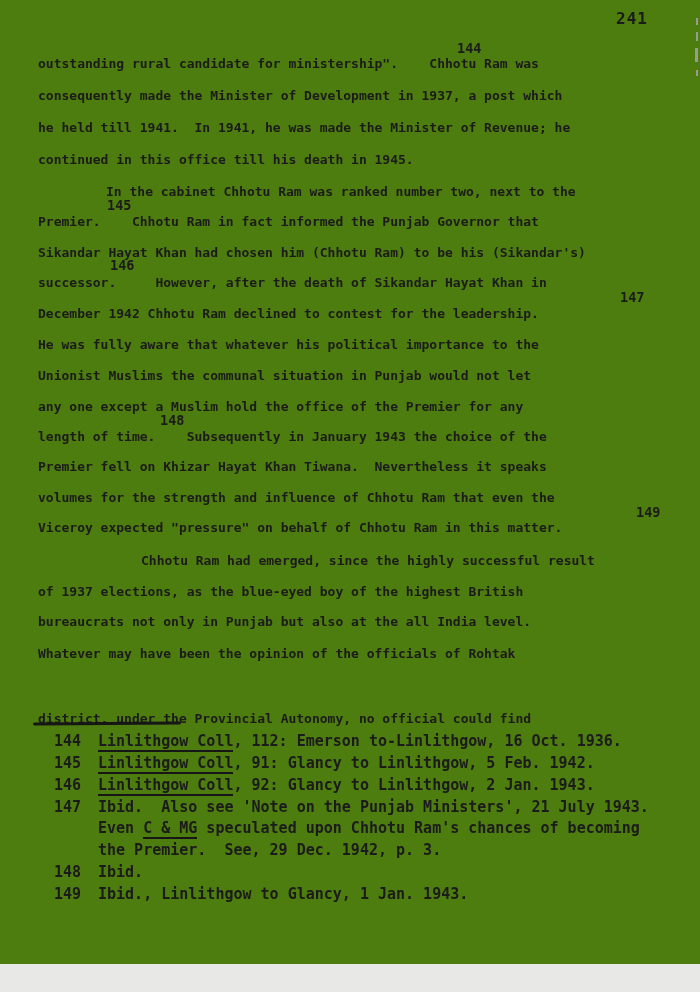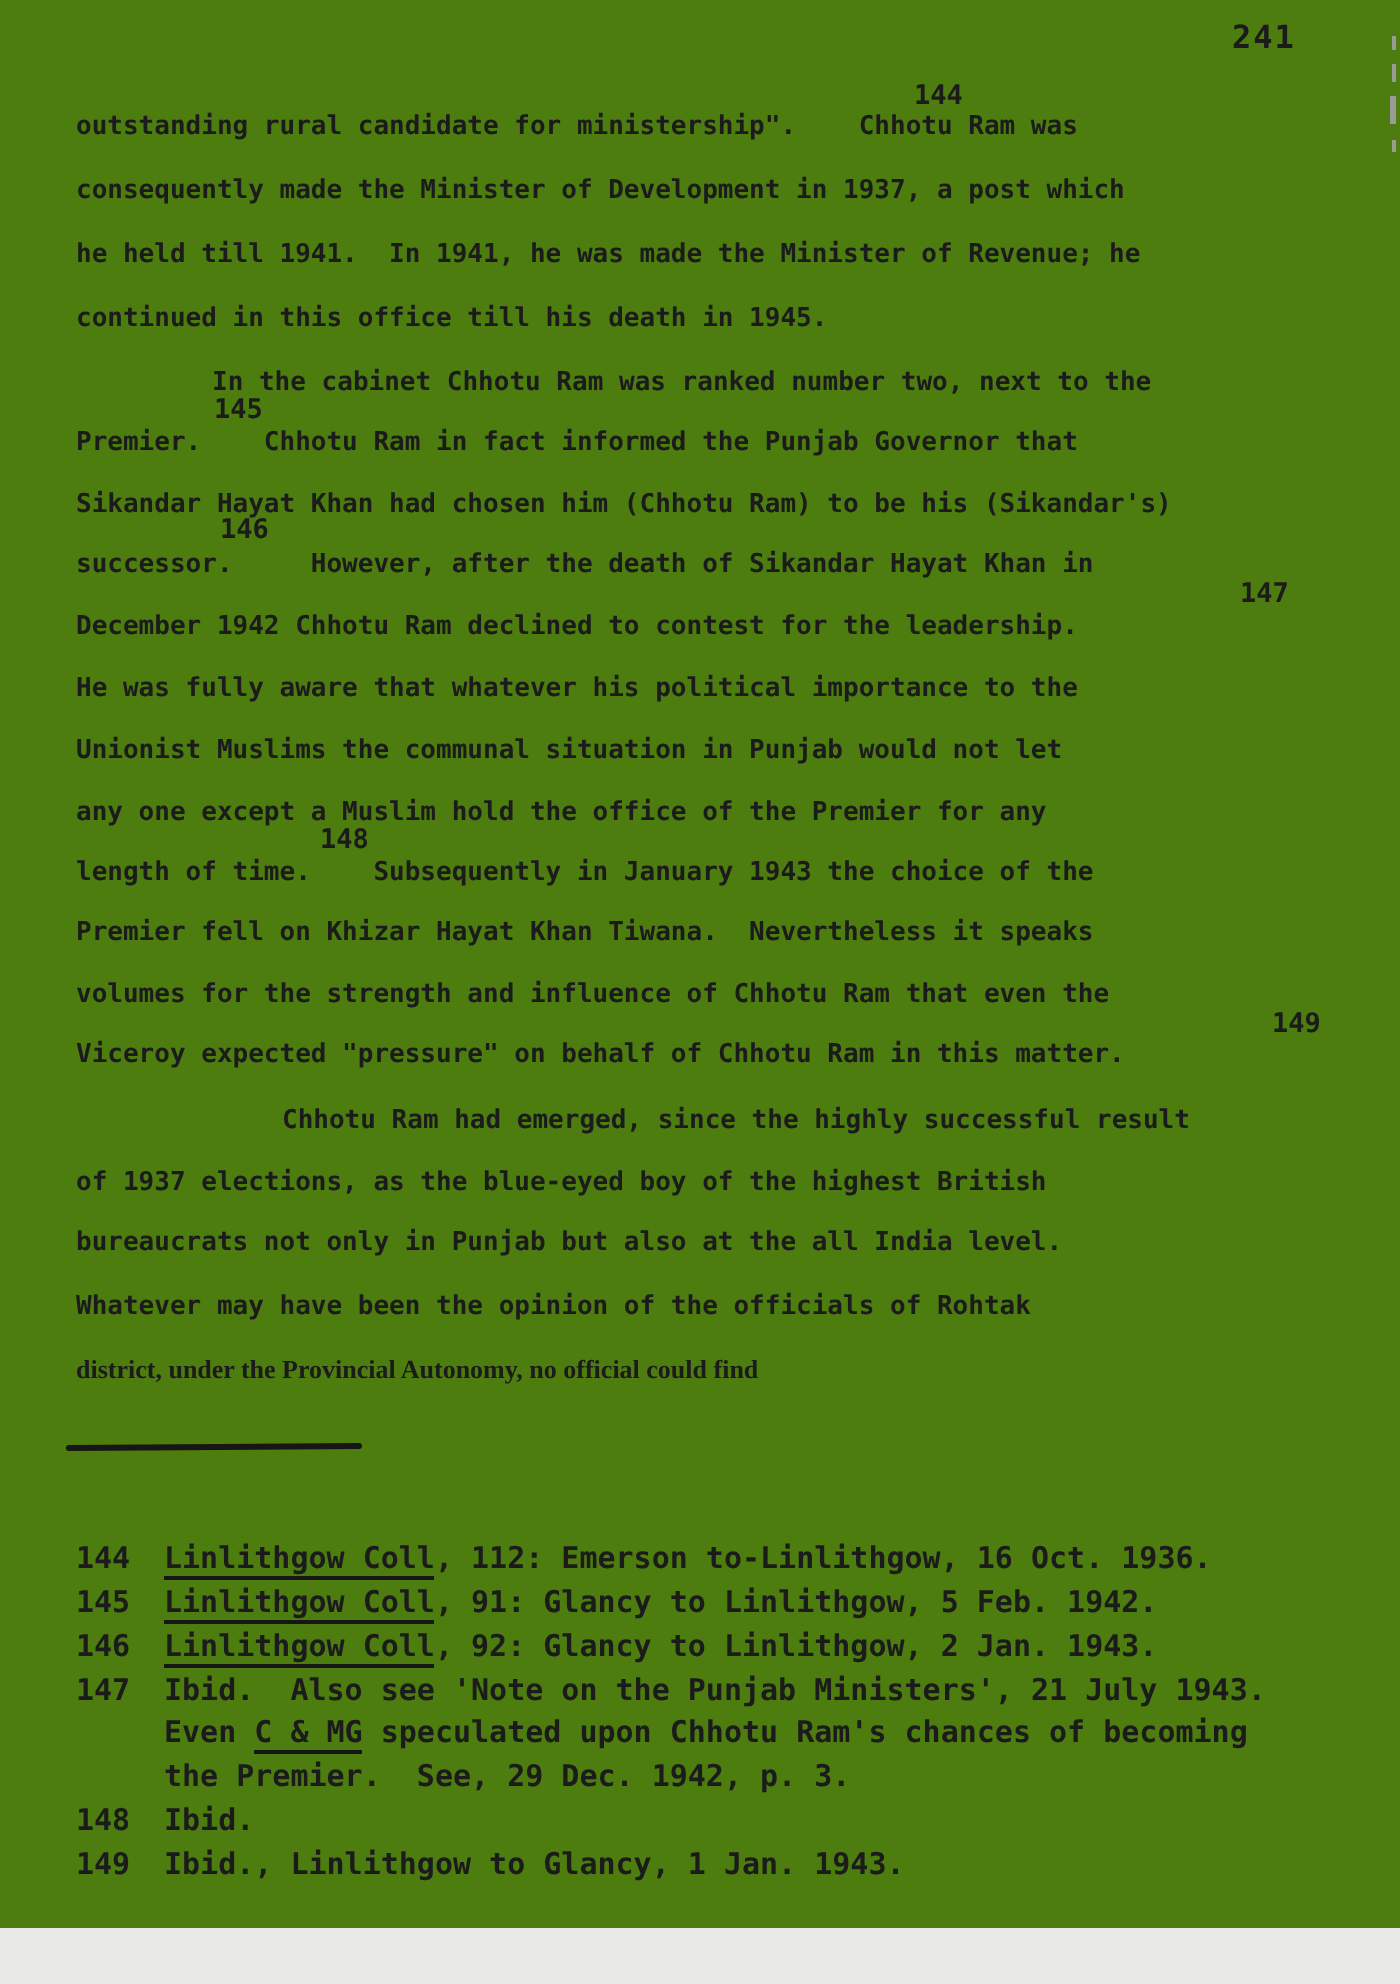--- a/index.html
+++ b/index.html
@@ -41,26 +41,25 @@
   }
   .fn-rule {
     position: absolute;
     background: #161616;
     height: 3px;
     border-radius: 2px;
     transform: rotate(-0.4deg);
   }
   .fn-row {
     position: absolute;
-    left: 38px;
+    left: 54px;
     font-size: 15px;
     font-weight: bold;
     white-space: pre;
     line-height: 17px;
-    margin-top: 38px;
   }
   .fn-num {
     display: inline-block;
     min-width: 44px;
   }
   .fn-underline {
     border-bottom: 2px solid #161616;
     padding-bottom: 0px;
   }
   .scan-artifact {
@@ -87,21 +86,21 @@
       <div class="body-line" style="left: 38px; top: 367px;">Unionist Muslims the communal situation in Punjab would not let</div>
       <div class="body-line" style="left: 38px; top: 398px;">any one except a Muslim hold the office of the Premier for any</div>
       <div class="body-line" style="left: 38px; top: 428px;">length of time.    Subsequently in January 1943 the choice of the</div>
       <div class="body-line" style="left: 38px; top: 458px;">Premier fell on Khizar Hayat Khan Tiwana.  Nevertheless it speaks</div>
       <div class="body-line" style="left: 38px; top: 489px; text-align: center;">volumes for the strength and influence of Chhotu Ram that even the</div>
       <div class="body-line" style="left: 38px; top: 519px;">Viceroy expected "pressure" on behalf of Chhotu Ram in this matter.</div>
       <div class="body-line" style="left: 105px; top: 552px; margin-left: 36px;">Chhotu Ram had emerged, since the highly successful result</div>
       <div class="body-line" style="left: 38px; top: 583px;">of 1937 elections, as the blue-eyed boy of the highest British</div>
       <div class="body-line" style="left: 38px; top: 613px;">bureaucrats not only in Punjab but also at the all India level.</div>
       <div class="body-line" style="left: 38px; top: 645px;">Whatever may have been the opinion of the officials of Rohtak</div>
-      <div class="body-line" style="left: 38px; top: 676px; font-family: Liberation Serif, serif;">district, under the Provincial Autonomy, no official could find</div>
+      <div class="body-line" style="left: 38px; top: 710px;">district, under the Provincial Autonomy, no official could find</div>
       <div class="superscript" style="left: 457px; top: 41px;">144</div>
       <div class="superscript" style="left: 107px; top: 198px;">145</div>
       <div class="superscript" style="left: 110px; top: 258px;">146</div>
       <div class="superscript" style="left: 620px; top: 290px;">147</div>
       <div class="superscript" style="left: 160px; top: 413px;">148</div>
       <div class="superscript" style="left: 636px; top: 505px;">149</div>
     </div>
   <div id="footnote-section">
       <div class="fn-rule" style="left: 33px; top: 722px; width: 148px;"></div>
       <div class="fn-row" style="top: 733px;"><span class="fn-num">144</span><span class="fn-underline">Linlithgow Coll</span><span>, 112: Emerson to-Linlithgow, 16 Oct. 1936.</span></div>

